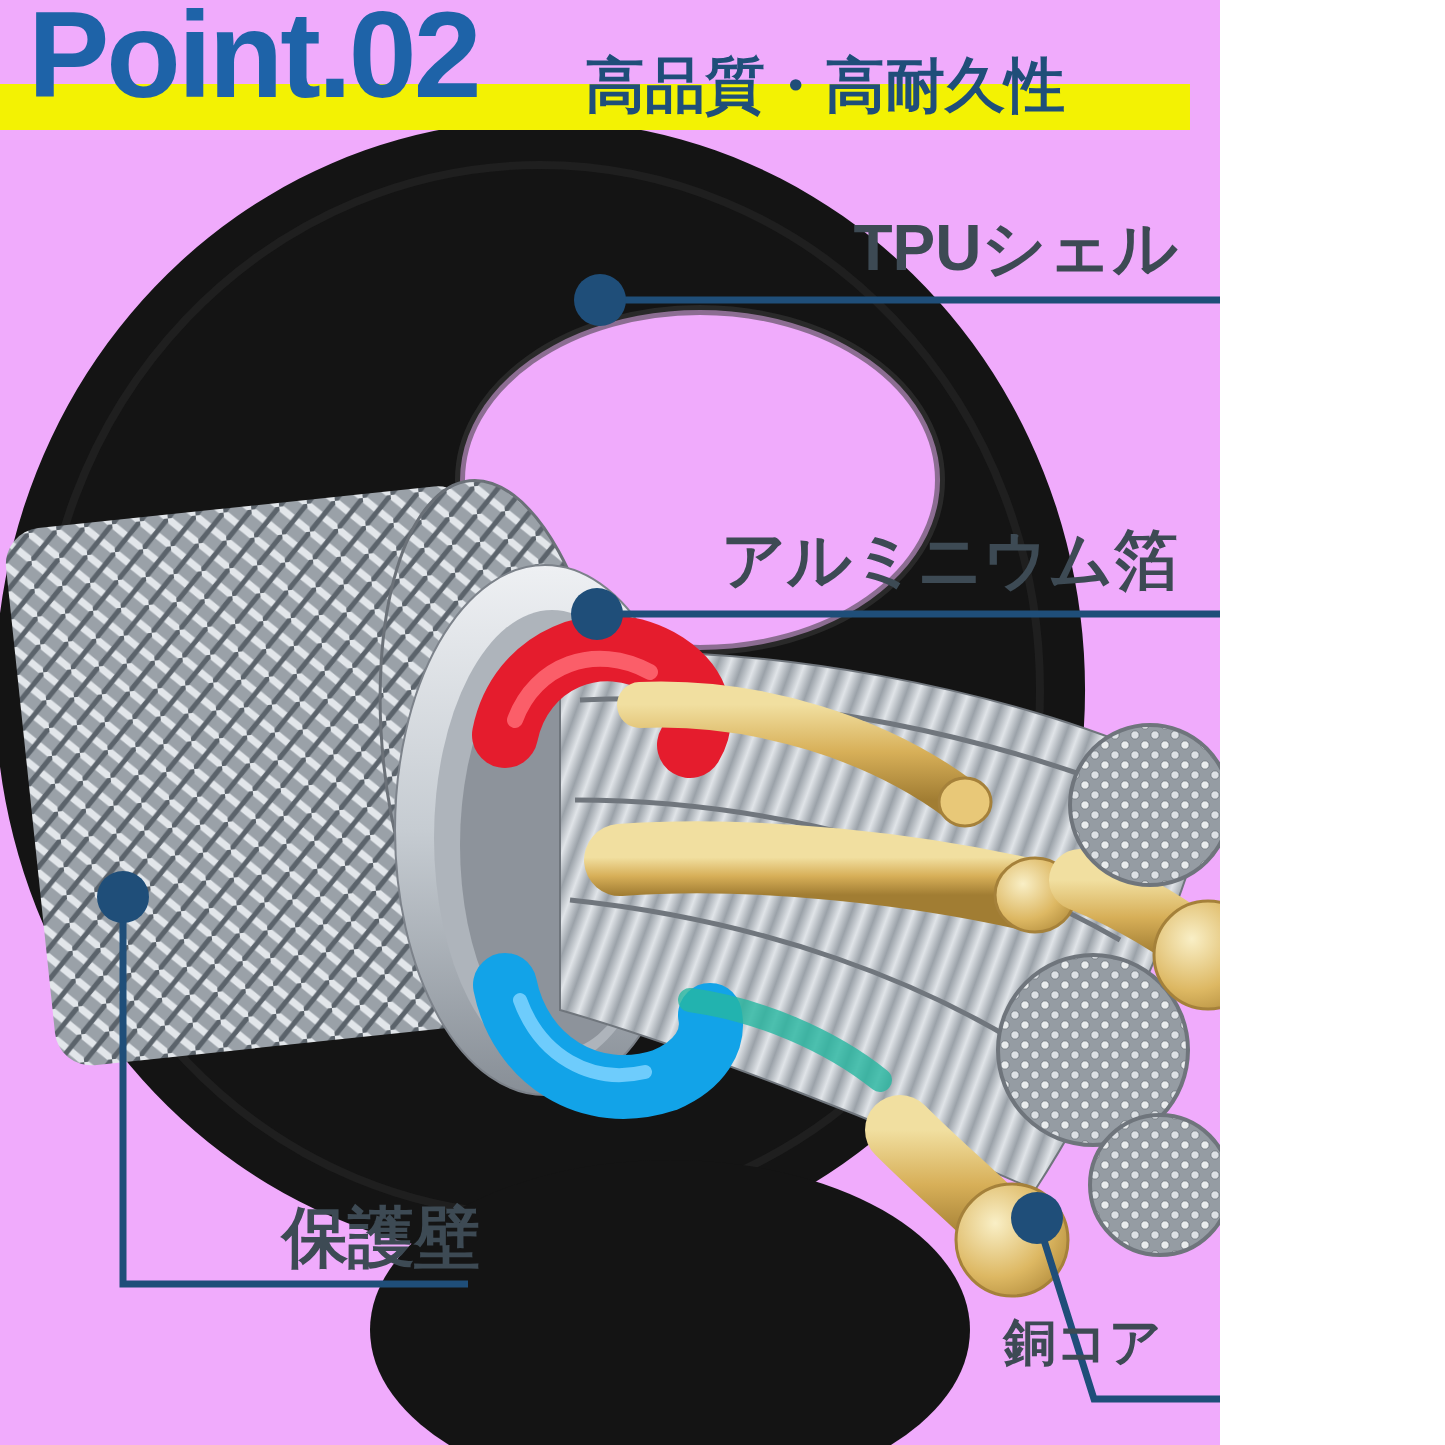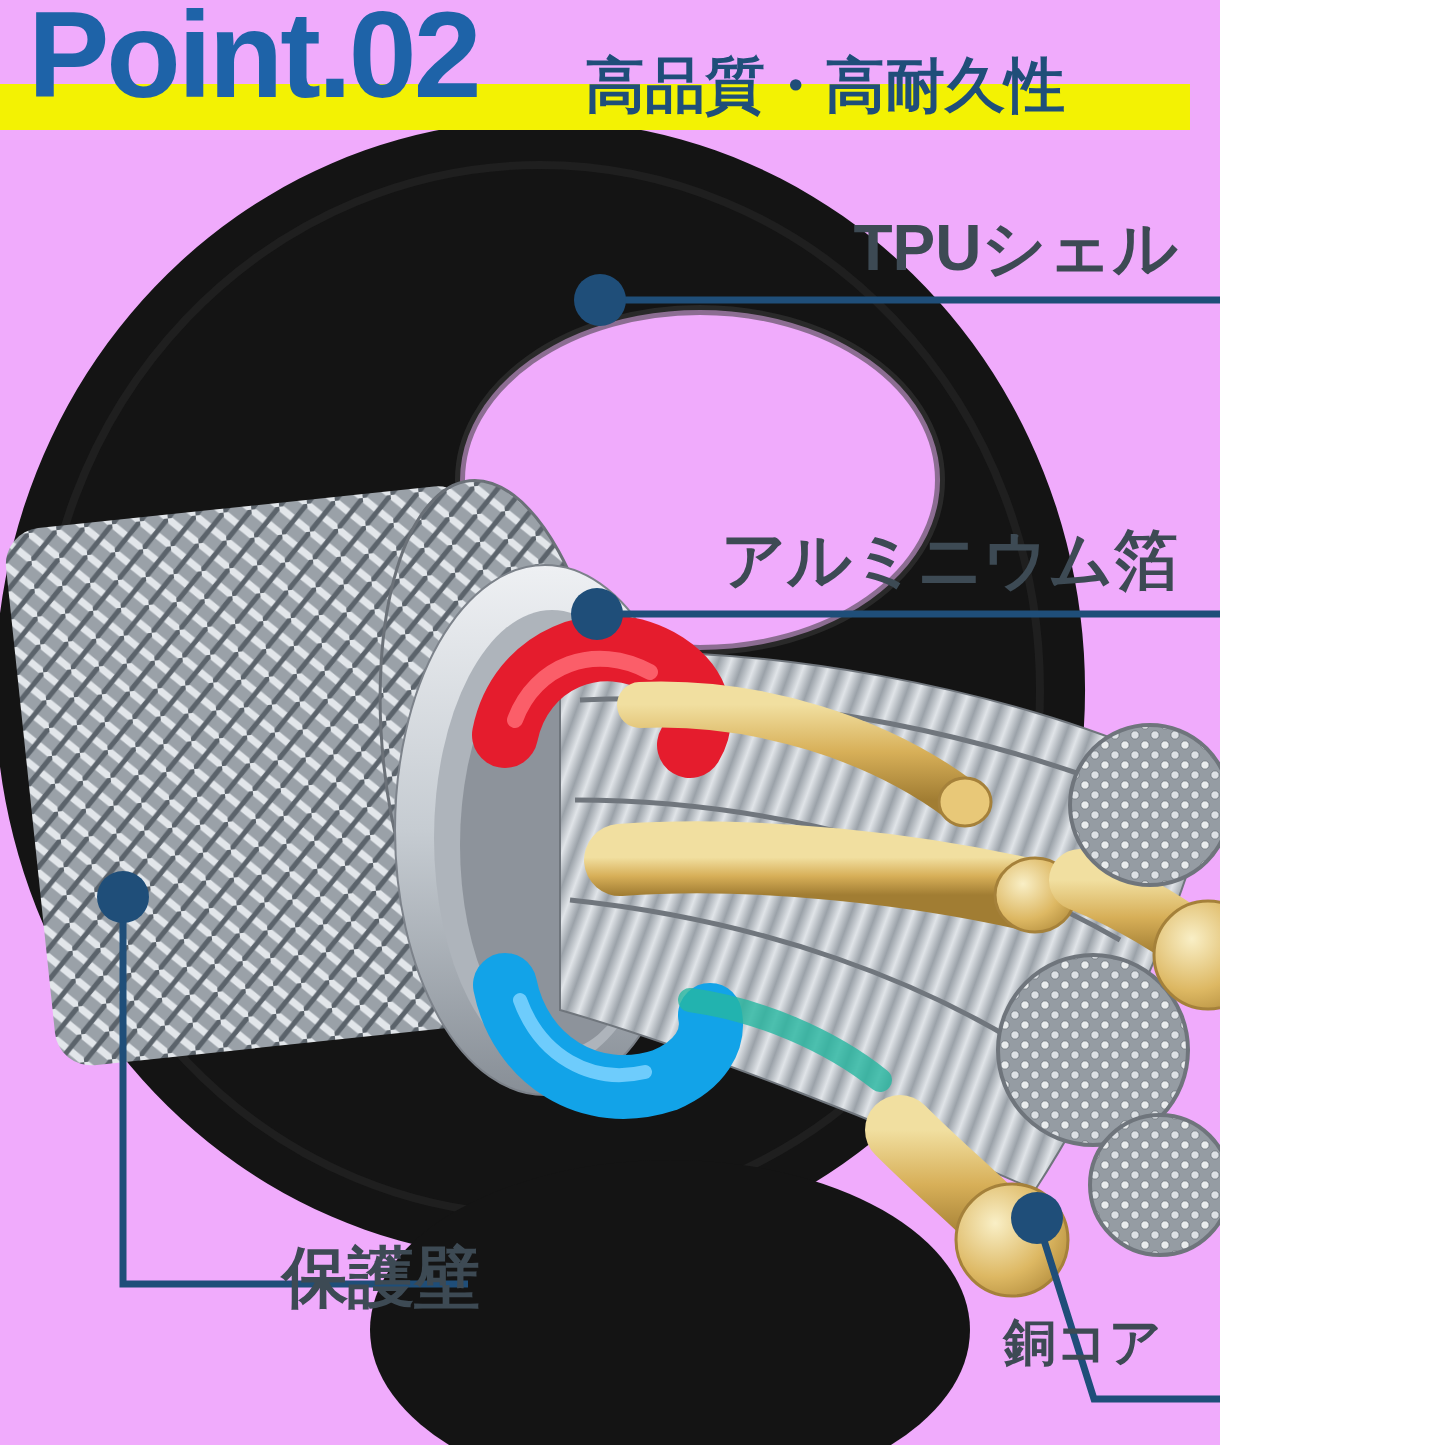--- a/index.html
+++ b/index.html
@@ -31,21 +31,21 @@
     font-size:60px;font-weight:bold;line-height:1.0;
     color:var(--subtitle-color);
     margin-top:20px;
   }
   .callout-label{
     position:absolute;z-index:6;font-weight:bold;color:var(--label-color);
     line-height:1.0;white-space:nowrap;
   }
   .label-tpu{right:42px;top:216px;font-size:64px;text-align:center;}
   .label-foil{right:42px;top:528px;font-size:64px;}
-  .label-wall{left:282px;top:1204px;font-size:66px;margin-top:40px;}
+  .label-wall{left:282px;top:1204px;font-size:66px;}
   .label-core{right:58px;top:1316px;font-size:52px;}
 </style>
 </head>
 <body>
 
 <div class="stage">
 
   <svg class="illustration" viewBox="0 0 1445 1445" aria-hidden="true">
     <defs>
       <pattern id="braid" patternUnits="userSpaceOnUse" width="28" height="28">

